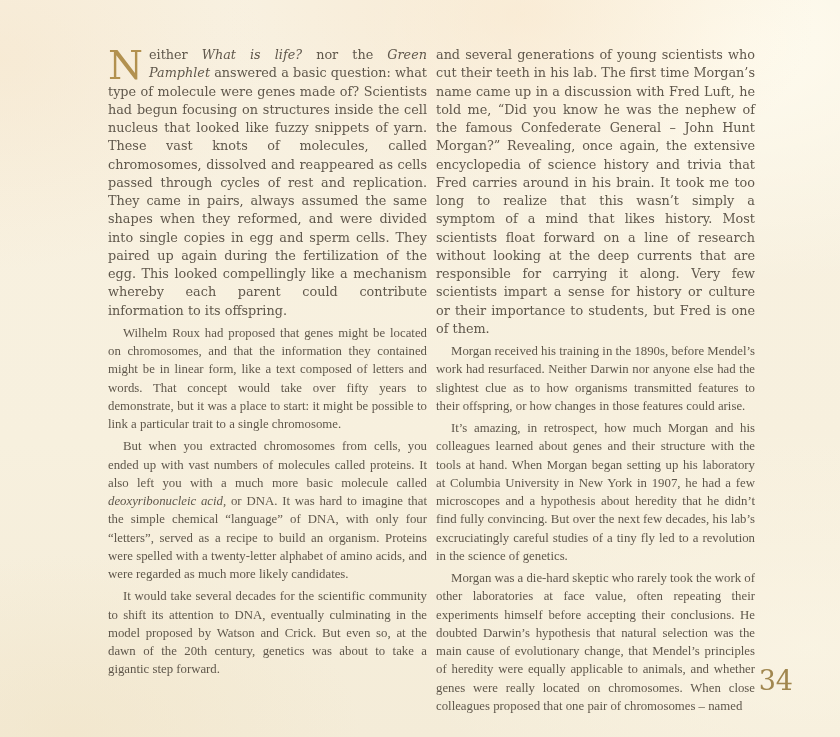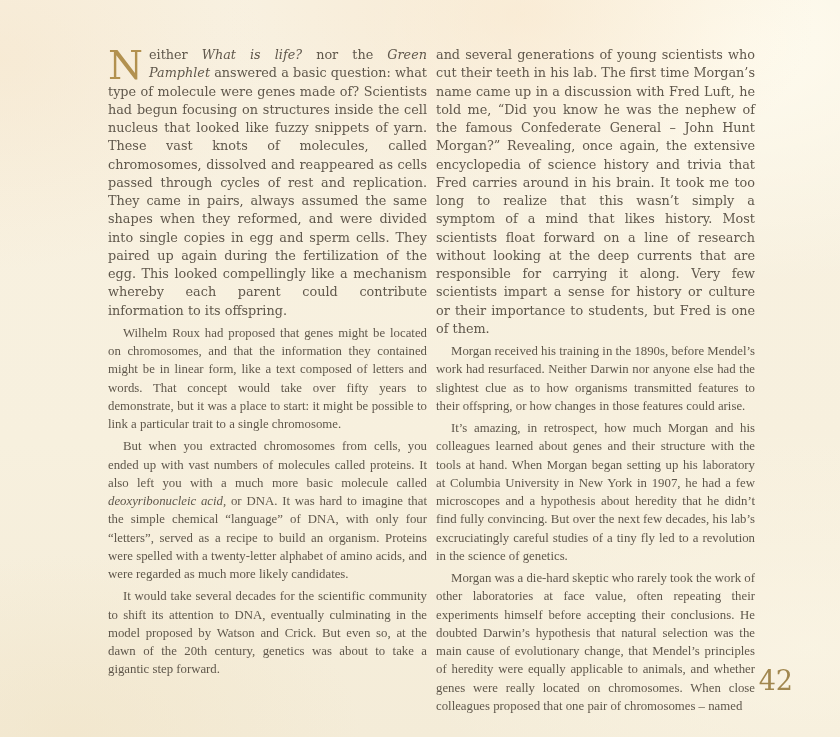--- a/index.html
+++ b/index.html
@@ -67,15 +67,15 @@
 
   </div>
 
   <div class="column column-right">
     <p><span><span>and several generations of young scientists who cut their teeth in his lab. The first time Morgan’s name came up in a discussion with Fred Luft, he told me, “Did you know he was the nephew of the famous Confederate General – John Hunt Morgan?” Revealing, once again, the extensive encyclopedia of science history and trivia that Fred carries around in his brain. It took me too long to realize that this wasn’t simply a symptom of a mind that likes history. Most scientists float forward on a line of research without looking at the deep currents that are responsible for carrying it along. Very few scientists impart a sense for history or culture or their importance to students, but Fred is one of them.</span></span></p>
     <p class="indent"><span><span>Morgan received his training in the 1890s, before Mendel’s work had resurfaced. Neither Darwin nor anyone else had the slightest clue as to how organisms transmitted features to their offspring, or how changes in those features could arise.</span></span></p>
     <p class="indent"><span><span>It’s amazing, in retrospect, how much Morgan and his colleagues learned about genes and their structure with the tools at hand. When Morgan began setting up his laboratory at Columbia University in New York in 1907, he had a few microscopes and a hypothesis about heredity that he didn’t find fully convincing. But over the next few decades, his lab’s excruciatingly careful studies of a tiny fly led to a revolution in the science of genetics.</span></span></p>
     <p class="indent"><span><span>Morgan was a die-hard skeptic who rarely took the work of other laboratories at face value, often repeating their experiments himself before accepting their conclusions. He doubted Darwin’s hypothesis that natural selection was the main cause of evolutionary change, that Mendel’s principles of heredity were equally applicable to animals, and whether genes were really located on chromosomes. When close colleagues proposed that one pair of chromosomes – named </span></span></p>
   </div>
 
-  <div class="page-number">42</div>
+  <div class="page-number">34</div>
 
 </div>
 
 </body></html>

